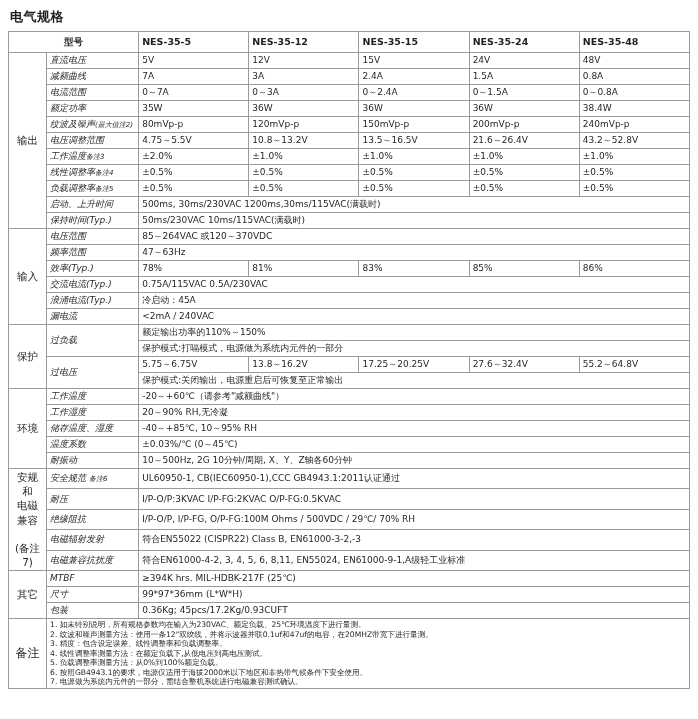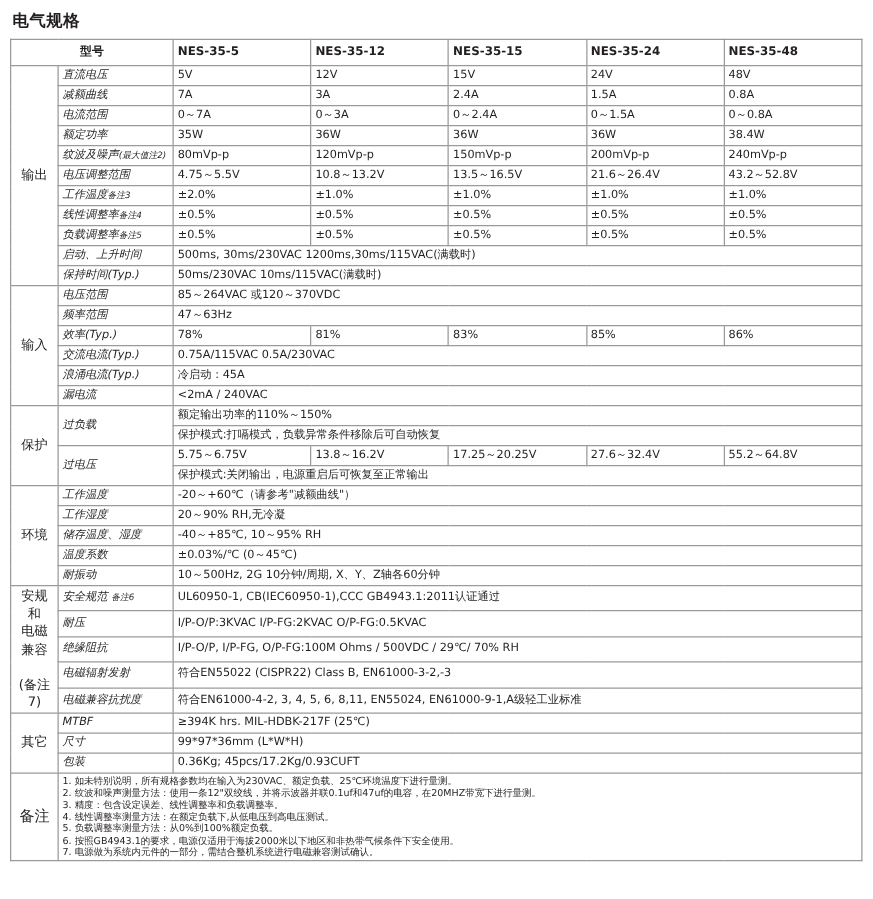--- a/index.html
+++ b/index.html
@@ -179,21 +179,21 @@
         <td class="c-param">漏电流</td>
         <td colspan="5">&lt;2mA / 240VAC</td>
       </tr>
 
       <tr>
         <td class="sec" rowspan="4">保护</td>
         <td class="c-param" rowspan="2">过负载</td>
         <td colspan="5">额定输出功率的110%～150%</td>
       </tr>
       <tr>
-        <td colspan="5">保护模式:打嗝模式，负载异常条件移除后可自动恢复</td>
+        <td colspan="5">保护模式:打嗝模式，电源做为系统内元件的一部分</td>
       </tr>
       <tr>
         <td class="c-param" rowspan="2">过电压</td>
         <td>5.75～6.75V</td>
         <td>13.8～16.2V</td>
         <td>17.25～20.25V</td>
         <td>27.6～32.4V</td>
         <td>55.2～64.8V</td>
       </tr>
       <tr>

